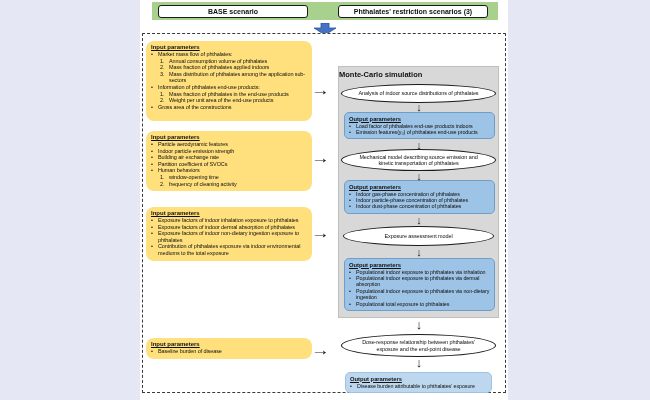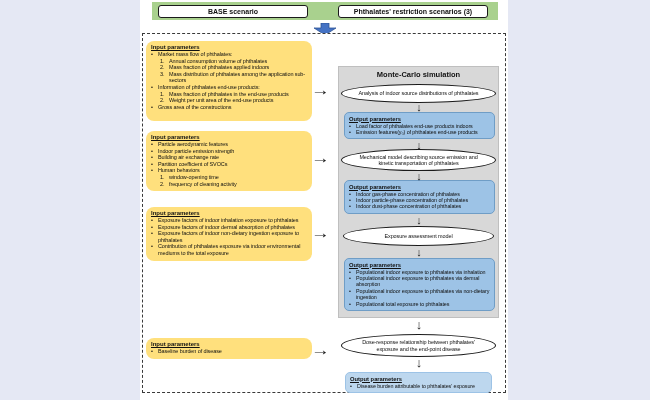--- a/index.html
+++ b/index.html
@@ -26,21 +26,21 @@
   .box-title{font-size:6px;font-weight:bold;text-decoration:underline;margin-bottom:1px;}
   .line{display:flex;font-size:5.5px;line-height:1.2;letter-spacing:-0.1px;}
   .line .marker{flex:0 0 7px;}
   .line.lv1{margin-left:9px;}
   .line.lv1 .marker{flex:0 0 9px;}
   .line .txt{flex:1 1 auto;}
 
   
   .panel{position:absolute;left:338px;top:66px;width:161px;height:252px;background:#d8d8d8;
     border:1px solid #bfbfbf;box-sizing:border-box;}
-  .panel-title{position:absolute;left:0;top:3px;width:100%;text-align:center;
+  .panel-title{position:absolute;left:0;top:3px;width:100%;text-align:left;
     font-size:7.5px;font-weight:bold;color:#111;}
 
   
   .ellipse{position:absolute;background:#ffffff;border:1px solid #1a1a1a;border-radius:50%;
     display:flex;align-items:center;justify-content:center;text-align:center;
     font-size:5.5px;line-height:1.15;letter-spacing:-0.1px;color:#111;
     padding:1px 12px;box-sizing:border-box;}
 
   
   .bbox{position:absolute;width:151px;background:#9dc3e6;border:1px solid #6f9dc6;

